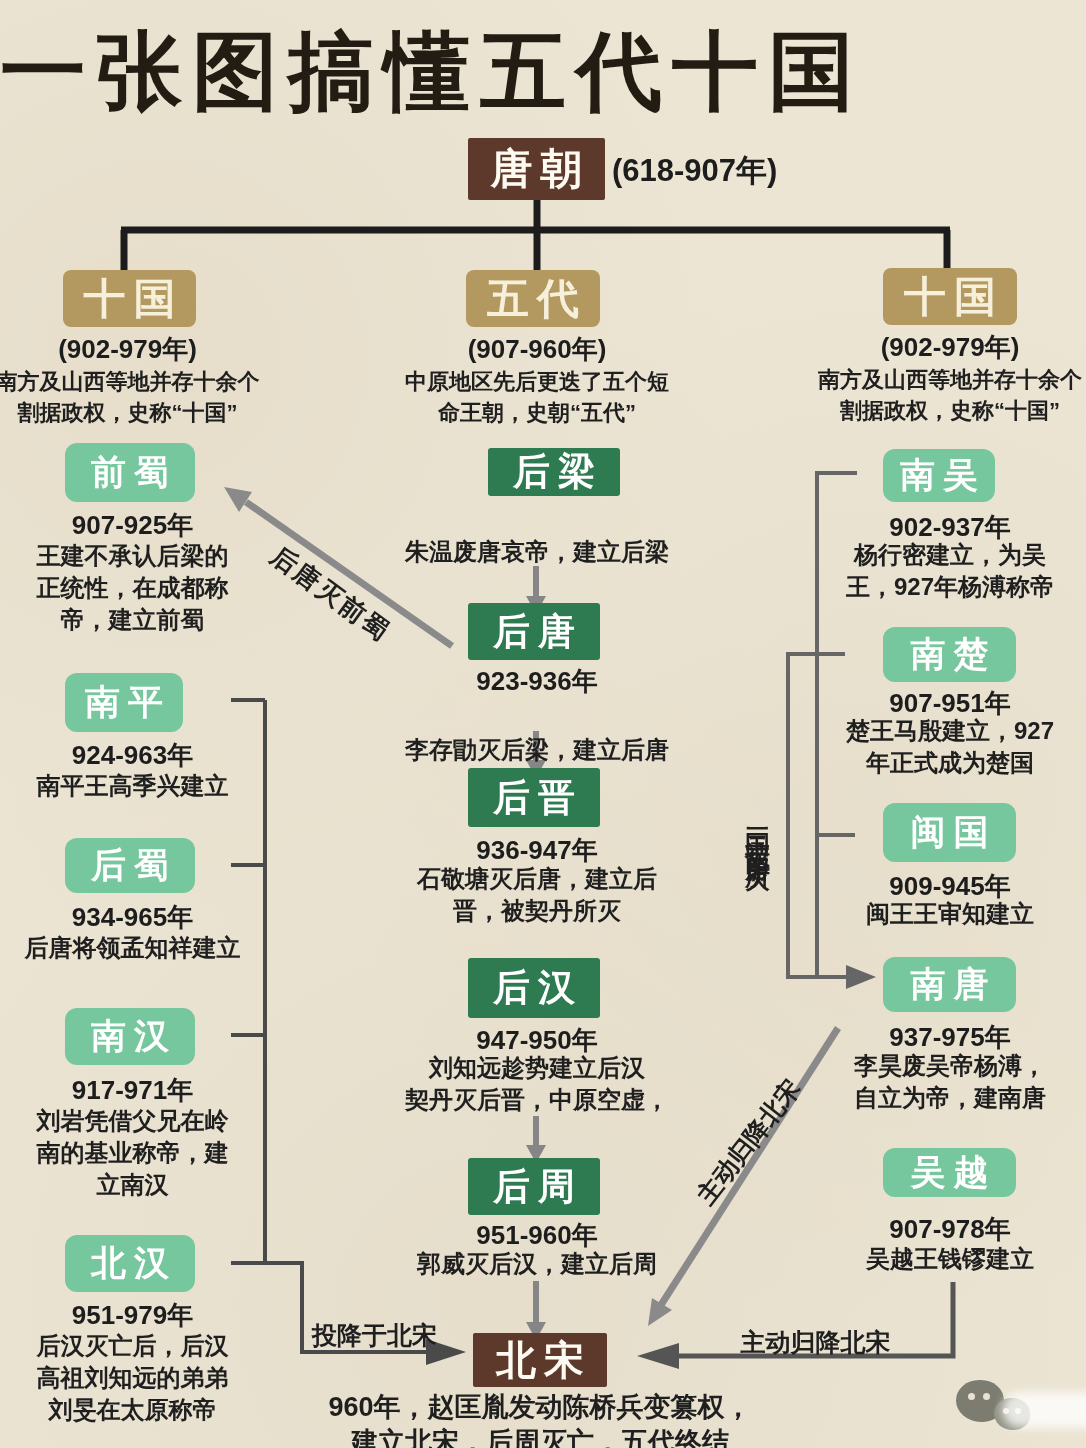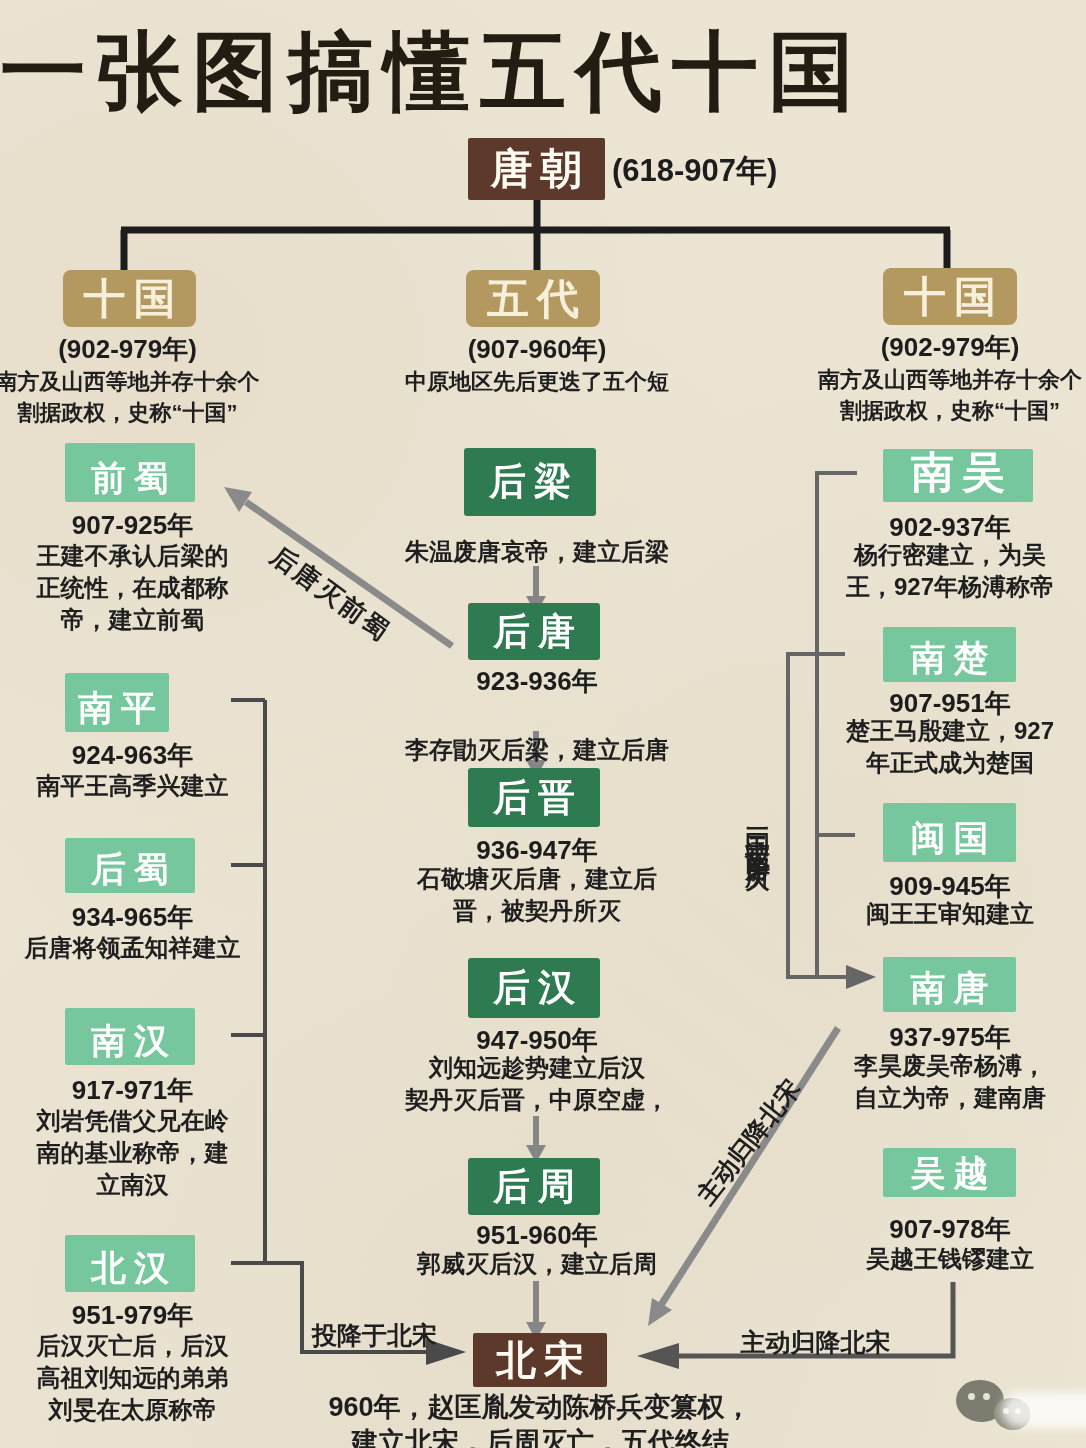--- a/index.html
+++ b/index.html
@@ -17,21 +17,21 @@
   .main-title{
     position:absolute;top:14px;left:0;width:100%;
     font-family:"Liberation Serif","DejaVu Serif",serif;
     font-weight:900;font-size:86px;letter-spacing:10px;color:#221c13;white-space:nowrap;
   }
   .box{position:absolute;display:flex;align-items:center;justify-content:center;
        color:#fff;font-weight:700;}
   .box-title{letter-spacing:8px;text-indent:8px;white-space:nowrap;}
   .gold{background:#b3985f;color:#f6efda;border-radius:8px;}
   .green{background:#2e7b52;border-radius:3px;}
-  .mint{background:#76c79d;border-radius:2px;align-items:flex-end;}
+  .mint{background:#76c79d;border-radius:12px;}
   .brown{background:#5d392b;color:#fdfaf2;border-radius:2px;}
   .yrs{position:absolute;text-align:center;font-size:26px;font-weight:700;color:#1d1d1d;white-space:nowrap;}
   .dsc{position:absolute;text-align:center;font-size:24px;line-height:32px;font-weight:600;color:#1f1f1f;}
   .dsc div{white-space:nowrap;}
   .hdsc{font-size:22px;line-height:31px;}
   .root-years{position:absolute;left:612px;top:150px;font-size:31px;font-weight:700;white-space:nowrap;}
   .lbl{position:absolute;font-size:25px;font-weight:600;color:#1f1f1f;text-align:center;white-space:nowrap;}
   .vert{writing-mode:vertical-rl;letter-spacing:7px;}
   .rot36{transform:rotate(36deg);}
   .rotm52{transform:rotate(-52deg);}
@@ -103,20 +103,21 @@
     <div>南方及山西等地并存十余个</div>
     <div>割据政权，史称“十国”</div>
   </div>
 
   <div class="box gold box-title" style="left:466px;top:270px;width:134px;height:57px;font-size:42px">
     <span>五代</span>
   </div>
   <div class="yrs" style="left:372px;top:332px;width:330px">(907-960年)</div>
   <div class="dsc hdsc" style="left:372px;top:366px;width:330px">
     <div>中原地区先后更迭了五个短</div>
+    <div>命王朝，史朝“五代”</div>
   </div>
 
   <div class="box gold box-title" style="left:883px;top:268px;width:134px;height:57px;font-size:42px">
     <span>十国</span>
   </div>
   <div class="yrs" style="left:785px;top:330px;width:330px">(902-979年)</div>
   <div class="dsc hdsc" style="left:785px;top:364px;width:330px">
     <div>南方及山西等地并存十余个</div>
     <div>割据政权，史称“十国”</div>
   </div>
@@ -124,21 +125,21 @@
   <div class="box mint box-title" style="left:65px;top:443px;width:130px;height:59px;font-size:35px">
     <span>前蜀</span>
   </div>
   <div class="yrs" style="left:-30px;top:508px;width:325px">907-925年</div>
   <div class="dsc" style="left:-30px;top:540px;width:325px">
     <div>王建不承认后梁的</div>
     <div>正统性，在成都称</div>
     <div>帝，建立前蜀</div>
   </div>
 
-  <div class="box mint box-title" style="left:65px;top:673px;width:104px;height:59px;font-size:35px">
+  <div class="box mint box-title" style="left:65px;top:673px;width:118px;height:59px;font-size:35px">
     <span>南平</span>
   </div>
   <div class="yrs" style="left:-30px;top:738px;width:325px">924-963年</div>
   <div class="dsc" style="left:-30px;top:770px;width:325px">
     <div>南平王高季兴建立</div>
   </div>
 
   <div class="box mint box-title" style="left:65px;top:838px;width:130px;height:55px;font-size:35px">
     <span>后蜀</span>
   </div>
@@ -160,21 +161,21 @@
   <div class="box mint box-title" style="left:65px;top:1235px;width:130px;height:57px;font-size:35px">
     <span>北汉</span>
   </div>
   <div class="yrs" style="left:-30px;top:1298px;width:325px">951-979年</div>
   <div class="dsc" style="left:-30px;top:1330px;width:325px">
     <div>后汉灭亡后，后汉</div>
     <div>高祖刘知远的弟弟</div>
     <div>刘旻在太原称帝</div>
   </div>
 
-  <div class="box green box-title" style="left:464px;top:448px;width:132px;height:68px;font-size:37px">
+  <div class="box green box-title" style="left:488px;top:448px;width:132px;height:48px;font-size:37px">
     <span>后梁</span>
   </div>
   <div class="dsc" style="left:372px;top:536px;width:330px">
     <div>朱温废唐哀帝，建立后梁</div>
   </div>
 
   <div class="box green box-title" style="left:468px;top:603px;width:132px;height:57px;font-size:37px">
     <span>后唐</span>
   </div>
   <div class="yrs" style="left:372px;top:664px;width:330px">923-936年</div>
@@ -209,21 +210,21 @@
   </div>
 
   <div class="box brown box-title" style="left:473px;top:1333px;width:134px;height:54px;font-size:40px">
     <span>北宋</span>
   </div>
   <div class="dsc" style="left:300px;top:1390px;width:480px;font-size:27px;line-height:35px">
     <div>960年，赵匡胤发动陈桥兵变篡权，</div>
     <div>建立北宋，后周灭亡，五代终结</div>
   </div>
 
-  <div class="box mint box-title" style="left:883px;top:449px;width:150px;height:53px;font-size:43px">
+  <div class="box mint box-title" style="left:883px;top:449px;width:112px;height:53px;font-size:35px">
     <span>南吴</span>
   </div>
   <div class="yrs" style="left:785px;top:510px;width:330px">902-937年</div>
   <div class="dsc" style="left:785px;top:539px;width:330px">
     <div>杨行密建立，为吴</div>
     <div>王，927年杨溥称帝</div>
   </div>
 
   <div class="box mint box-title" style="left:883px;top:627px;width:133px;height:55px;font-size:35px">
     <span>南楚</span>

